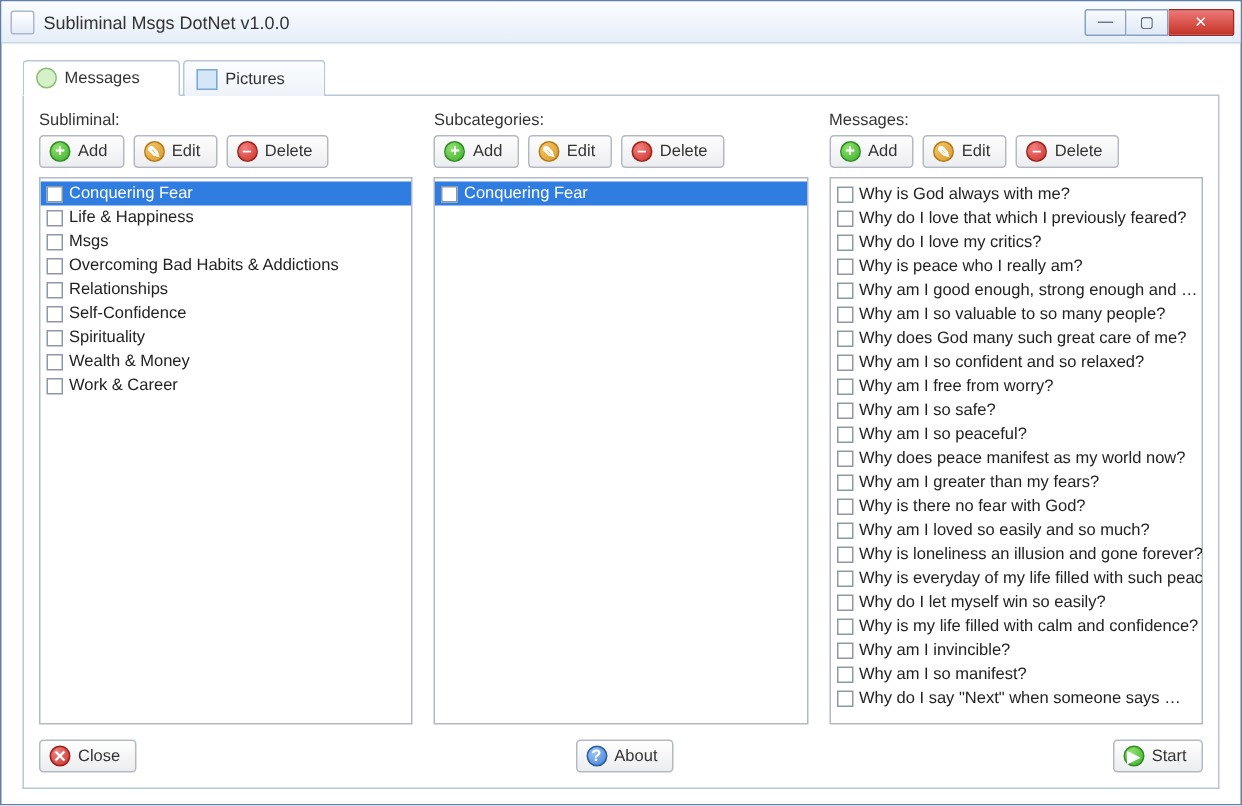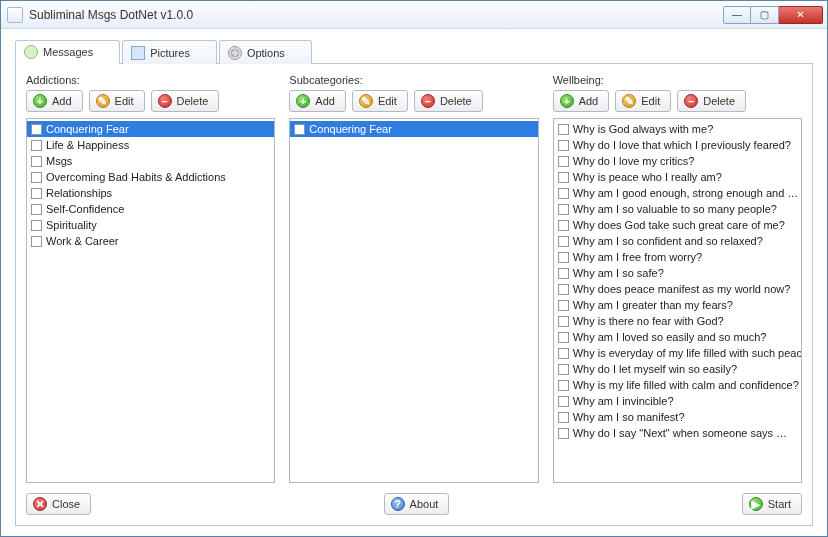--- a/index.html
+++ b/index.html
@@ -152,31 +152,27 @@
   <div class="client">
     <div class="tabbar">
       <div class="tab active">
         <span class="tab-icon ic-msg"></span>
         <span>Messages</span>
       </div>
       <div class="tab">
         <span class="tab-icon ic-pic"></span>
         <span>Pictures</span>
       </div>
-      <div class="tab">
-        <span class="tab-icon ic-opt"></span>
-        <span>Options</span>
-      </div>
     </div>
 
     <div class="tabpanel">
       <div class="columns">
 
         <div class="col">
-          <div class="col-header">Addictions:</div>
+          <div class="col-header">Subliminal:</div>
           <div class="toolbar">
             <div class="btn">
                 <span class="bicon ic-add">+</span>
                 <span>Add</span>
               </div>
             <div class="btn">
                 <span class="bicon ic-edit">✎</span>
                 <span>Edit</span>
               </div>
             <div class="btn">
@@ -209,20 +205,24 @@
                 <div class="list-row">
                   <span class="chk"></span>
                   <span>Self-Confidence</span>
                 </div>
                 <div class="list-row">
                   <span class="chk"></span>
                   <span>Spirituality</span>
                 </div>
                 <div class="list-row">
                   <span class="chk"></span>
+                  <span>Wealth &amp; Money</span>
+                </div>
+                <div class="list-row">
+                  <span class="chk"></span>
                   <span>Work &amp; Career</span>
                 </div>
               </div>
           </div>
         </div>
 
         <div class="col">
           <div class="col-header">Subcategories:</div>
           <div class="toolbar">
             <div class="btn">
@@ -242,21 +242,21 @@
             <div class="list-inner" id="list-subcategories">
                 <div class="list-row selected">
                   <span class="chk"></span>
                   <span>Conquering Fear</span>
                 </div>
               </div>
           </div>
         </div>
 
         <div class="col messages-col">
-          <div class="col-header">Wellbeing:</div>
+          <div class="col-header">Messages:</div>
           <div class="toolbar">
             <div class="btn">
                 <span class="bicon ic-add">+</span>
                 <span>Add</span>
               </div>
             <div class="btn">
                 <span class="bicon ic-edit">✎</span>
                 <span>Edit</span>
               </div>
             <div class="btn">
@@ -285,49 +285,57 @@
                 <div class="list-row">
                   <span class="chk"></span>
                   <span>Why am I good enough, strong enough and …</span>
                 </div>
                 <div class="list-row">
                   <span class="chk"></span>
                   <span>Why am I so valuable to so many people?</span>
                 </div>
                 <div class="list-row">
                   <span class="chk"></span>
-                  <span>Why does God take such great care of me?</span>
+                  <span>Why does God many such great care of me?</span>
                 </div>
                 <div class="list-row">
                   <span class="chk"></span>
                   <span>Why am I so confident and so relaxed?</span>
                 </div>
                 <div class="list-row">
                   <span class="chk"></span>
                   <span>Why am I free from worry?</span>
                 </div>
                 <div class="list-row">
                   <span class="chk"></span>
                   <span>Why am I so safe?</span>
                 </div>
                 <div class="list-row">
                   <span class="chk"></span>
+                  <span>Why am I so peaceful?</span>
+                </div>
+                <div class="list-row">
+                  <span class="chk"></span>
                   <span>Why does peace manifest as my world now?</span>
                 </div>
                 <div class="list-row">
                   <span class="chk"></span>
                   <span>Why am I greater than my fears?</span>
                 </div>
                 <div class="list-row">
                   <span class="chk"></span>
                   <span>Why is there no fear with God?</span>
                 </div>
                 <div class="list-row">
                   <span class="chk"></span>
                   <span>Why am I loved so easily and so much?</span>
+                </div>
+                <div class="list-row">
+                  <span class="chk"></span>
+                  <span>Why is loneliness an illusion and gone forever?</span>
                 </div>
                 <div class="list-row">
                   <span class="chk"></span>
                   <span>Why is everyday of my life filled with such peace?</span>
                 </div>
                 <div class="list-row">
                   <span class="chk"></span>
                   <span>Why do I let myself win so easily?</span>
                 </div>
                 <div class="list-row">

